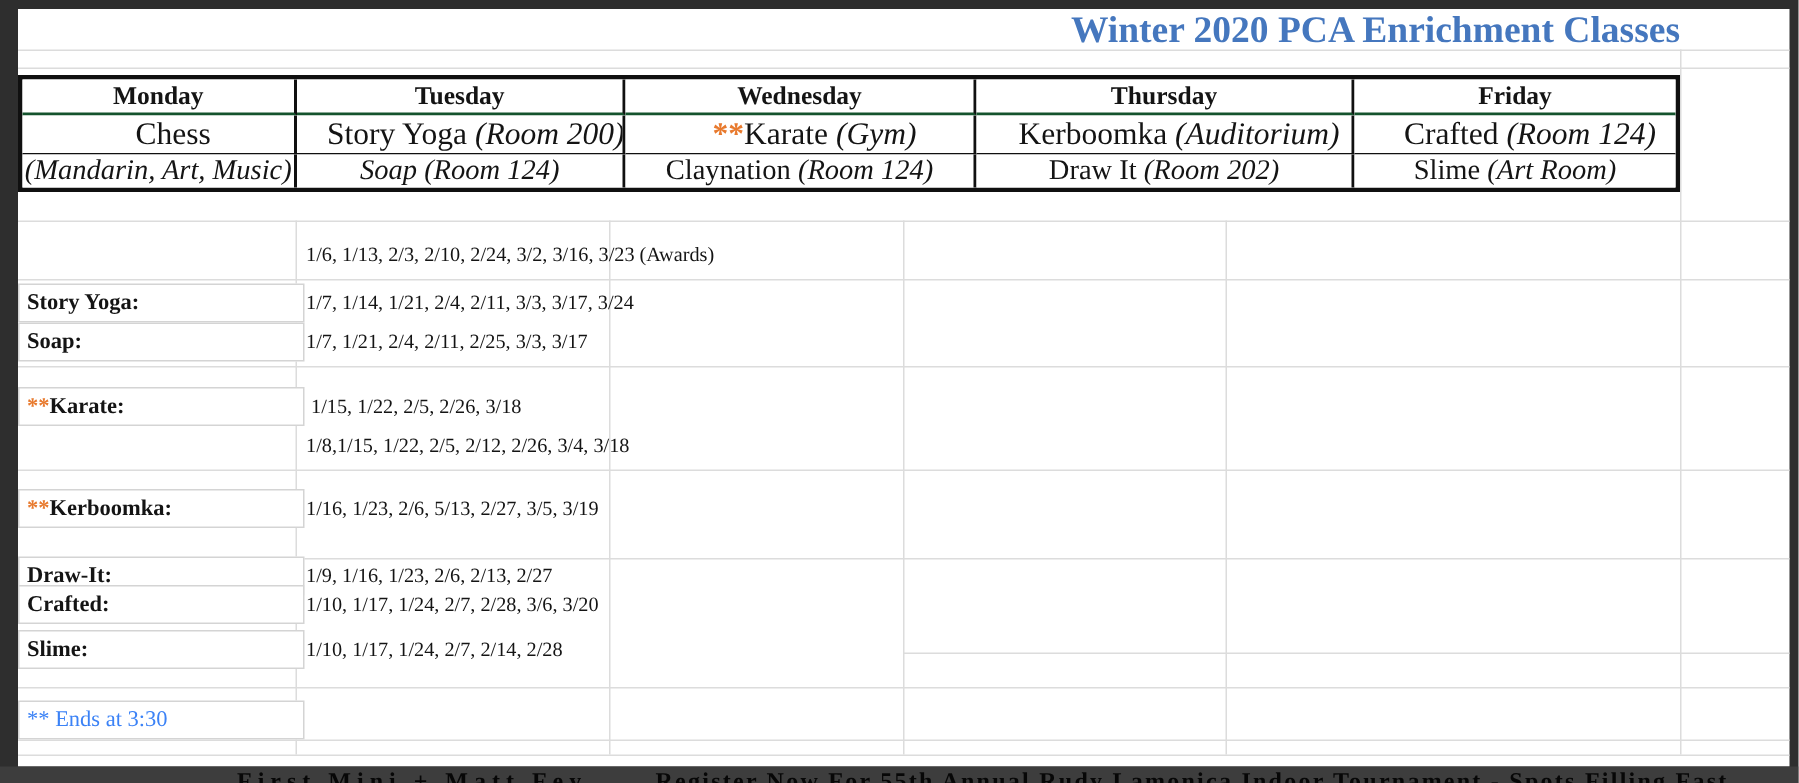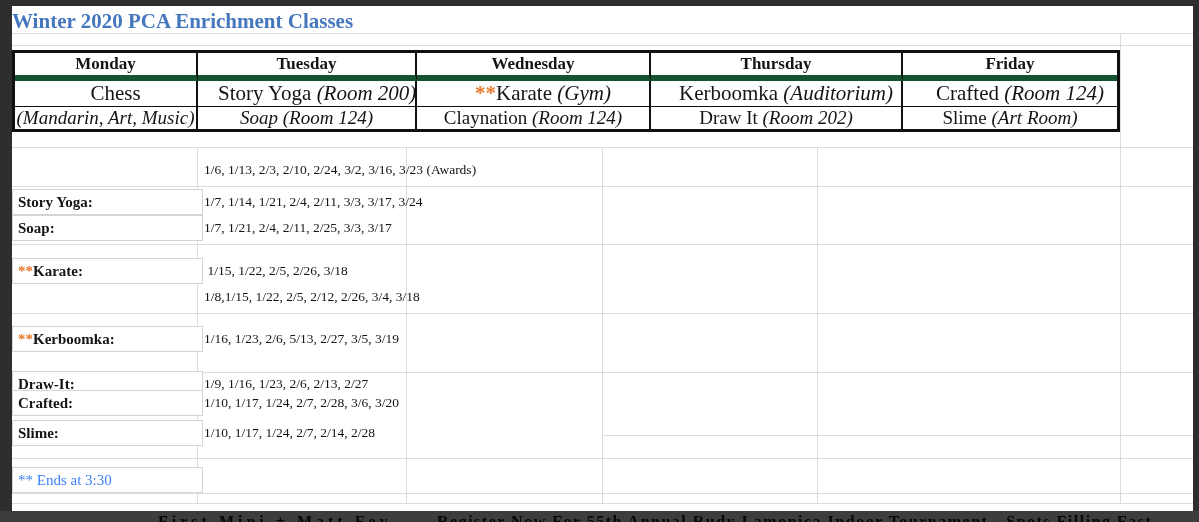--- a/index.html
+++ b/index.html
@@ -9,34 +9,34 @@
     font-family:"Liberation Serif","DejaVu Serif",serif;
     color:#141414;
   }
   .sheet{position:absolute;left:12px;top:6px;width:1181px;height:505px;background:#ffffff;}
   
   .hgrid{position:absolute;left:12px;width:1181px;height:1px;background:#dcdcdc;}
   .vgrid{position:absolute;width:1px;background:#dcdcdc;}
   
   .title{
     position:absolute;left:12px;top:8px;width:1108px;height:26px;
-    text-align:left;font-size:21px;font-weight:bold;line-height:26px;
+    text-align:right;font-size:25px;font-weight:bold;line-height:26px;
   }
   
   .wtable{
     position:absolute;left:12px;top:50px;width:1102px;
     border:3px solid #101010;background:#fff;
     display:grid;grid-template-columns:183px 219px 234px 252px 214px;
   }
   .wtable .cell{
     text-align:center;white-space:nowrap;overflow:hidden;
     border-right:2px solid #101010;background:#fff;
   }
   .wtable .cell.last{border-right:none;}
-  .wtable .hrow{font-weight:bold;font-size:17px;line-height:22px;height:22px;border-bottom:6px solid #14532d;}
+  .wtable .hrow{font-weight:bold;font-size:17px;line-height:22px;height:22px;border-bottom:2px solid #14532d;}
   .wtable .r1{font-size:21px;line-height:25px;height:25px;border-bottom:1px solid #101010;padding-left:20px;}
   .wtable .r2{font-size:19px;line-height:22px;height:22px;}
   .stars{color:#e87a2e;font-weight:bold;}
   .detail{font-style:italic;}
   
   .crow{position:absolute;left:12px;width:1181px;height:26px;}
   .clabel{
     position:absolute;left:0;top:0;width:184px;height:24px;
     border:1px solid #d4d4d4;padding-left:5px;
     font-weight:bold;font-size:15px;line-height:24px;background:#fff;white-space:pre;

